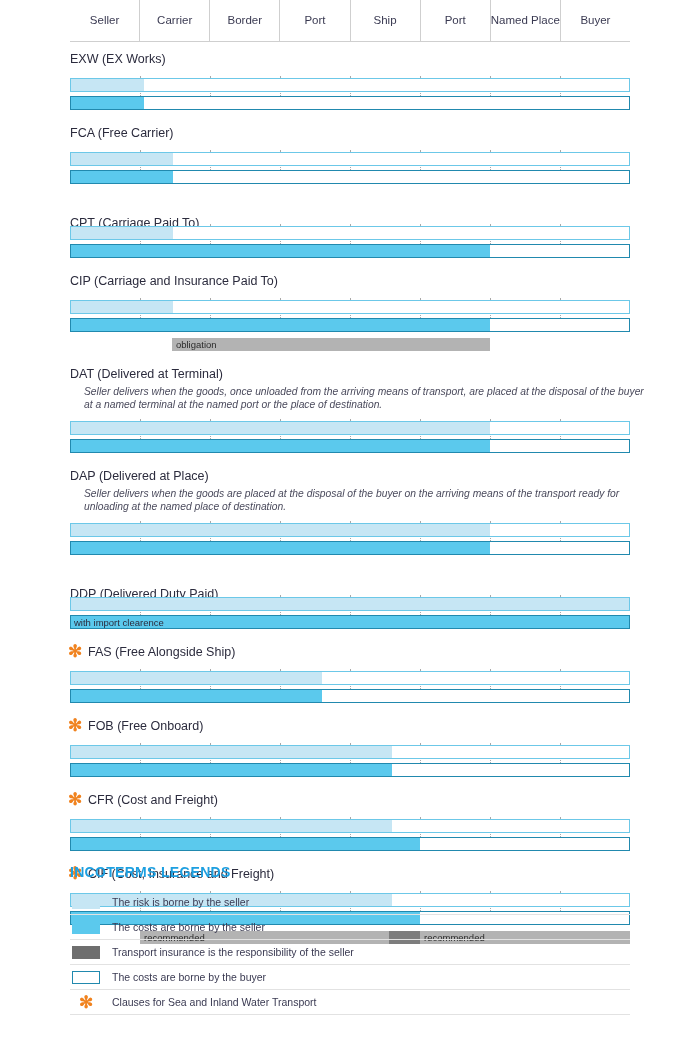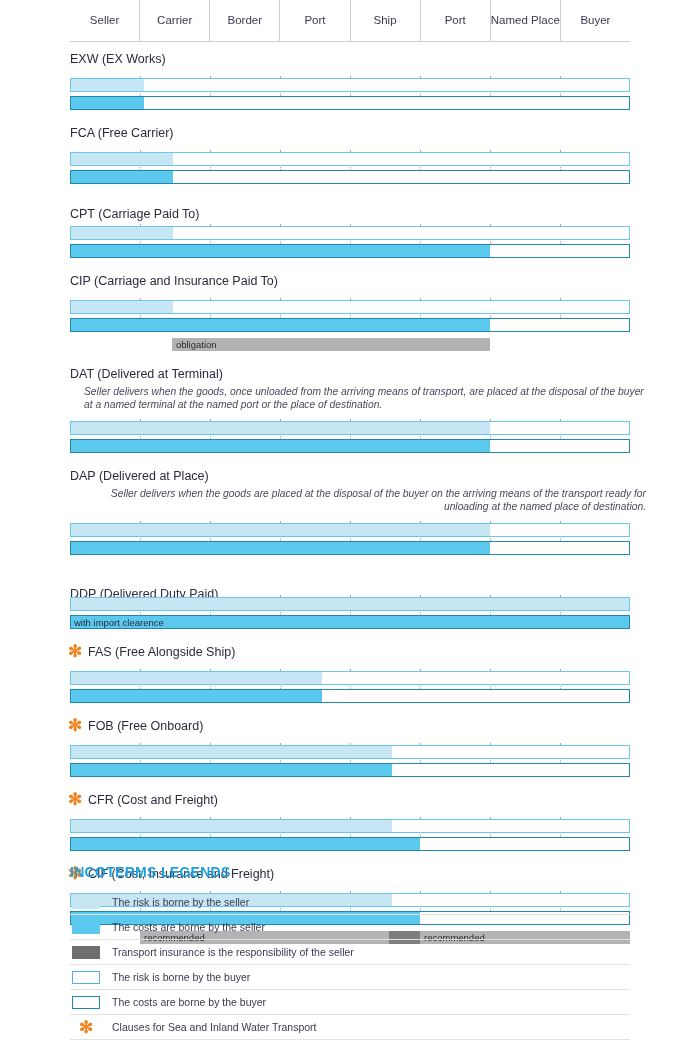--- a/index.html
+++ b/index.html
@@ -162,21 +162,21 @@
           <i style="left: 490px;"></i>
         </div>
         <div class="track risk" style="top: 26px;">
           <div class="fill risk" style="width: 18.2%;"></div>
         </div>
         <div class="track cost" style="top: 44px;">
           <div class="fill cost" style="width: 18.2%;"></div>
         </div>
       </div>
       <div class="term" style="top: 200px;">
-        <div class="term-title" style="top: 7px;">CPT (Carriage Paid To)</div>
+        <div class="term-title" style="top: 16px;">CPT (Carriage Paid To)</div>
         <div class="guides" style="top: 24px; height: 34px;">
           <i style="left: 70px;"></i>
           <i style="left: 140px;"></i>
           <i style="left: 210px;"></i>
           <i style="left: 280px;"></i>
           <i style="left: 350px;"></i>
           <i style="left: 420px;"></i>
           <i style="left: 490px;"></i>
         </div>
         <div class="track risk" style="top: 26px;">
@@ -221,21 +221,21 @@
         </div>
         <div class="track risk" style="top: 54px;">
           <div class="fill risk" style="width: 75%;"></div>
         </div>
         <div class="track cost" style="top: 72px;">
           <div class="fill cost" style="width: 75%;"></div>
         </div>
       </div>
       <div class="term" style="top: 469px;">
         <div class="term-title" style="top: 0px;">DAP (Delivered at Place)</div>
-        <div class="term-desc" style="top: 18px; text-align: right;">Seller delivers when the goods are placed at the disposal of the buyer on the arriving means of the transport ready for unloading at the named place of destination.</div>
+        <div class="term-desc" style="top: 18px;">Seller delivers when the goods are placed at the disposal of the buyer on the arriving means of the transport ready for unloading at the named place of destination.</div>
         <div class="guides" style="top: 52px; height: 34px;">
           <i style="left: 70px;"></i>
           <i style="left: 140px;"></i>
           <i style="left: 210px;"></i>
           <i style="left: 280px;"></i>
           <i style="left: 350px;"></i>
           <i style="left: 420px;"></i>
           <i style="left: 490px;"></i>
         </div>
         <div class="track risk" style="top: 54px;">
@@ -358,24 +358,20 @@
         </div>
         <div class="legend-row">
           <div class="sw cost-seller"></div>
           <div class="legend-text">The costs are borne by the seller</div>
         </div>
         <div class="legend-row">
           <div class="sw insurance"></div>
           <div class="legend-text">Transport insurance is the responsibility of the seller</div>
         </div>
         <div class="legend-row">
-          <div class="sw risk-buyer"></div>
-          <div class="legend-text">The risk is borne by the buyer</div>
-        </div>
-        <div class="legend-row">
           <div class="sw cost-buyer"></div>
           <div class="legend-text">The costs are borne by the buyer</div>
         </div>
         <div class="legend-row">
           <div class="sw star-sw">✻</div>
           <div class="legend-text">Clauses for Sea and Inland Water Transport</div>
         </div>
       </div>
   </div>
 

